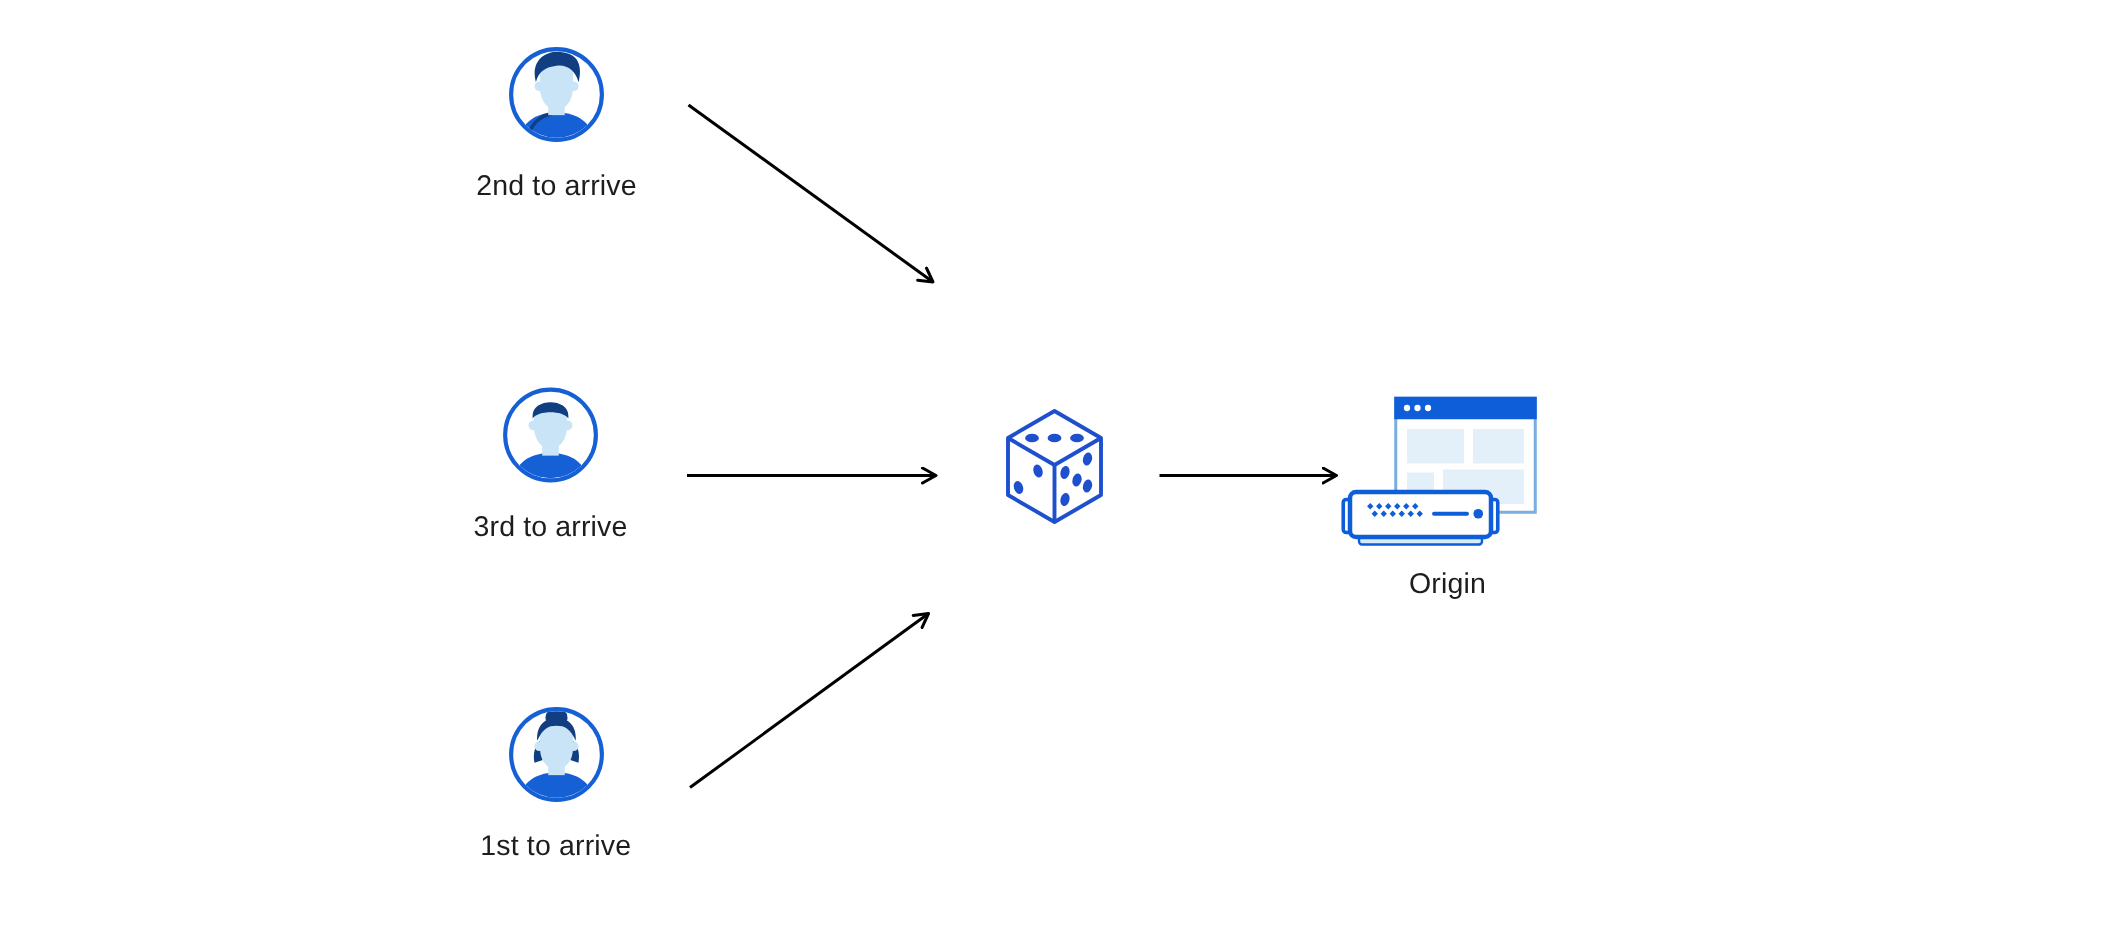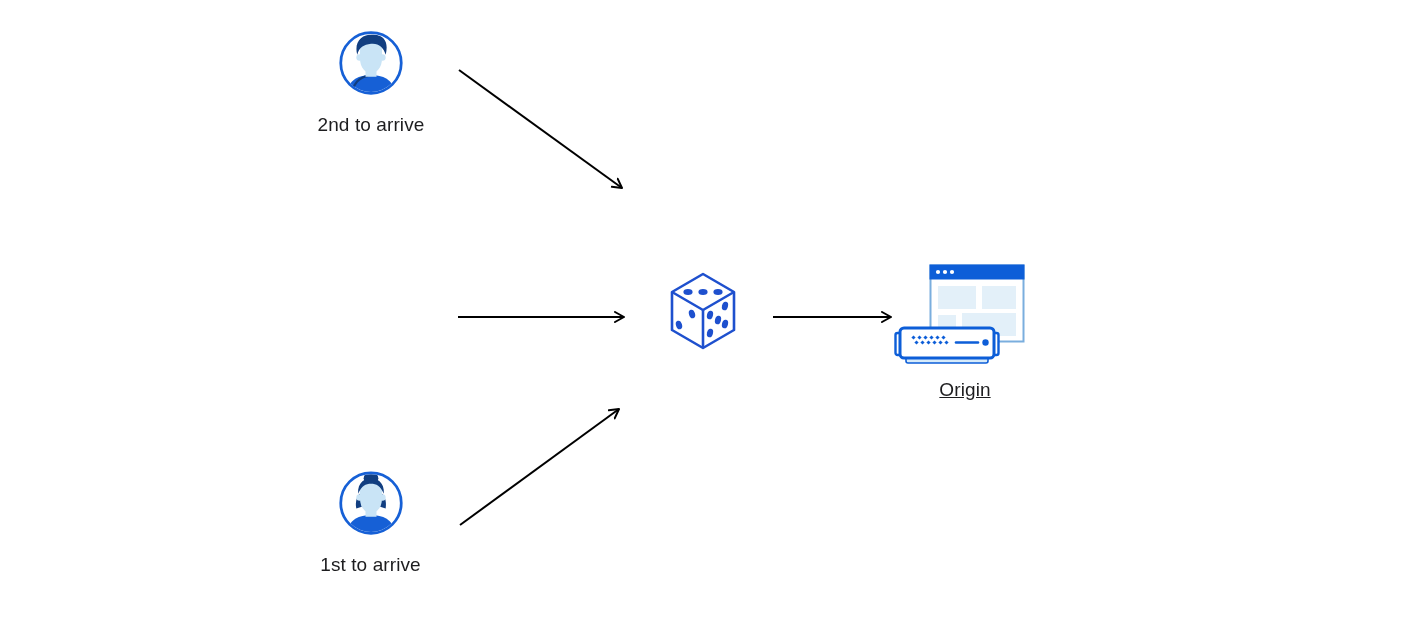--- a/index.html
+++ b/index.html
@@ -53,20 +53,39 @@
         <circle cx="23.5" cy="30" r="3.5" fill="#c9e4f6"></circle>
         <circle cx="48.5" cy="30" r="3.5" fill="#c9e4f6"></circle>
         <path d="M24,21 C24,11 48,11 48,21 L48,31 C48,41 42,47 36,47 C30,47 24,41 24,31 Z" fill="#c9e4f6"></path>
         <path d="M21,27 C17,12 27,4 39,5 C52,6 55,15 52,27 C50,19 44,14 36,15 C28,16 23,19 21,27 Z" fill="#113e80"></path>
       </g>
       <circle cx="36" cy="36" r="33" fill="none" stroke="#1660d6" stroke-width="3"></circle>
     </svg>
     <div class="node-label" style="left:-47px;top:84px;width:160px;">2nd to arrive</div>
   </div>
 
+  <div class="node" style="left:334px;top:257px;">
+    <svg width="66" height="66" viewBox="0 0 72 72">
+      <defs>
+          <clipPath id="c2">
+            <circle cx="36" cy="36" r="31.5"></circle>
+          </clipPath>
+        </defs>
+      <g clip-path="url(#c2)">
+        <path d="M8,72 C10,55 22,49 36,49 C50,49 62,55 64,72 Z" fill="#1660d6"></path>
+        <rect x="30" y="36" width="12" height="15" fill="#c9e4f6"></rect>
+        <circle cx="23.5" cy="29" r="3.5" fill="#c9e4f6"></circle>
+        <circle cx="48.5" cy="29" r="3.5" fill="#c9e4f6"></circle>
+        <path d="M24,20 C24,10 48,10 48,20 L48,30 C48,40 42,46 36,46 C30,46 24,40 24,30 Z" fill="#c9e4f6"></path>
+        <path d="M23,22 C23,9 49,9 49,22 L49,24 C45,18 27,18 23,24 Z" fill="#113e80"></path>
+      </g>
+      <circle cx="36" cy="36" r="33" fill="none" stroke="#1660d6" stroke-width="3"></circle>
+    </svg>
+    <div class="node-label" style="left:-42px;top:84px;width:150px;">3rd to arrive</div>
+  </div>
 
   <div class="node" style="left:338px;top:470px;">
     <svg width="66" height="66" viewBox="0 0 72 72">
       <defs>
           <clipPath id="c3">
             <circle cx="36" cy="36" r="31.5"></circle>
           </clipPath>
         </defs>
       <g clip-path="url(#c3)">
         <path d="M8,72 C10,55 22,49 36,49 C50,49 62,55 64,72 Z" fill="#1660d6"></path>
@@ -137,16 +156,16 @@
           <rect x="28" y="83" width="3" height="3" transform="rotate(45 29.5 84.5)"></rect>
           <rect x="34" y="83" width="3" height="3" transform="rotate(45 35.5 84.5)"></rect>
           <rect x="40" y="83" width="3" height="3" transform="rotate(45 41.5 84.5)"></rect>
           <rect x="46" y="83" width="3" height="3" transform="rotate(45 47.5 84.5)"></rect>
           <rect x="52" y="83" width="3" height="3" transform="rotate(45 53.5 84.5)"></rect>
         </g>
       </g>
       <line x1="63" y1="84.5" x2="85" y2="84.5" stroke="#0d5ed8" stroke-width="2.6" stroke-linecap="round"></line>
       <circle cx="92.5" cy="84.5" r="3.2" fill="#0d5ed8"></circle>
     </svg>
-    <div class="node-label" style="left:0px;top:121px;width:144px;text-decoration:underline;">Origin</div>
+    <div class="node-label" style="left:0px;top:121px;width:144px;">Origin</div>
   </div>
 
 </div>
 
 </body></html>

